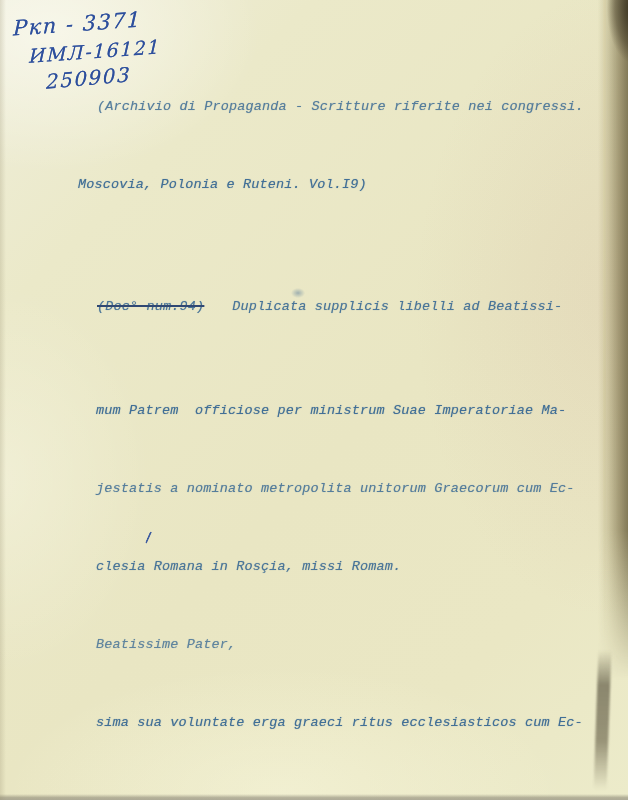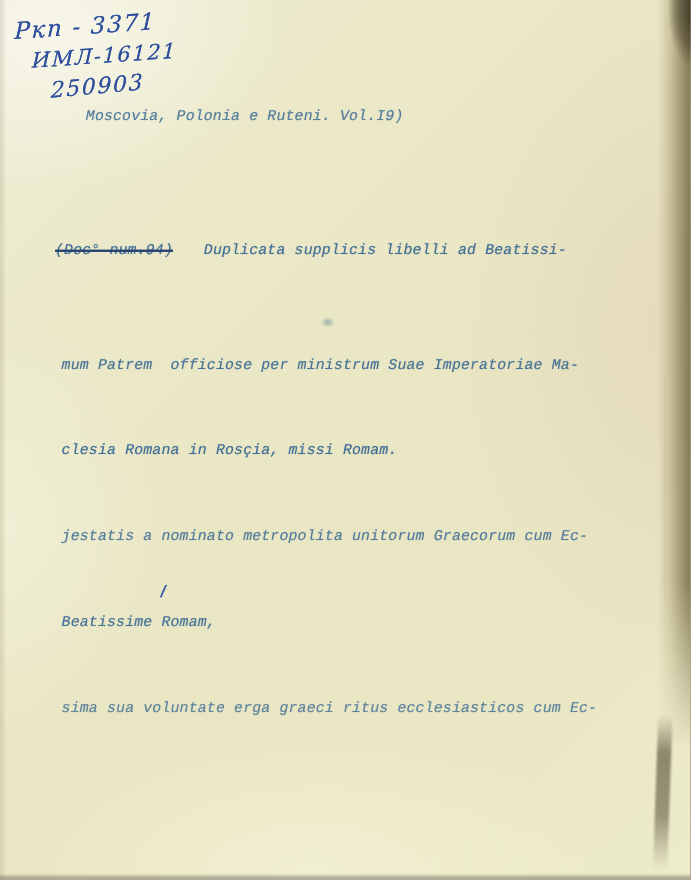--- a/index.html
+++ b/index.html
@@ -14,24 +14,24 @@
       linear-gradient(135deg, #efeeda 0%, #ebe9c9 22%, #e9e6c3 55%, #eae7c4 80%, #ecebca 100%);
   }
   
   .typed{
     position:absolute;top:42px;left:0;width:628px;
     font-family:"Liberation Mono","DejaVu Sans Mono",monospace;
     font-style:italic;font-size:13.5px;line-height:26px;
     color:#416f96;letter-spacing:.15px;white-space:pre;
     text-shadow:0 0 1px rgba(60,105,145,.55);
   }
-  .tline{height:26px;padding-left:56px;}
+  .tline{height:26px;padding-left:96px;}
   .tline.note1{padding-left:97px;}
   .tline.note2{padding-left:78px;}
-  .tline.headline{padding-left:50px;margin-top:18px;}
+  .tline.headline{padding-left:97px;margin-top:18px;}
   .tline:nth-child(odd){opacity:.88;}
   .tline:nth-child(3n){opacity:.95;}
   .tline:nth-child(7n){opacity:.82;}
   .strike-span{
     text-decoration:line-through;
     text-decoration-color:#27406f;
     text-decoration-thickness:2px;
     margin-right:28px;
   }
   
@@ -86,28 +86,29 @@
 </head>
 <body>
 
 <div class="paper">
 
   <div class="hand h1">Ркп - 3371</div>
   <div class="hand h2">ИМЛ-16121</div>
   <div class="hand h3">250903</div>
 
   <div class="typed">
+    <div class="tline note1">(Archivio di Propaganda - Scritture riferite nei congressi.</div>
     <div class="tline note2">Moscovia, Polonia e Ruteni. Vol.I9)</div>
 
     <div class="tline headline"><span class="strike-span">(Doc° num.94)</span><span>Duplicata supplicis libelli ad Beatissi-</span></div>
 
     <div class="tline">mum Patrem  officiose per ministrum Suae Imperatoriae Ma-</div>
+    <div class="tline">jestatis a nominato metropolita unitorum Graecorum cum Ec-</div>
     <div class="tline">clesia Romana in Rosçia, missi Romam.</div>
-    <div class="tline">jestatis a nominato metropolita unitorum Graecorum cum Ec-</div>
-    <div class="tline">Beatissime Romam,</div>
+    <div class="tline">Beatissime Pater,</div>
     <div class="tline">sima sua voluntate erga graeci ritus ecclesiasticos cum Ec-</div>
     
     
     
     
     
     
     
     
     

